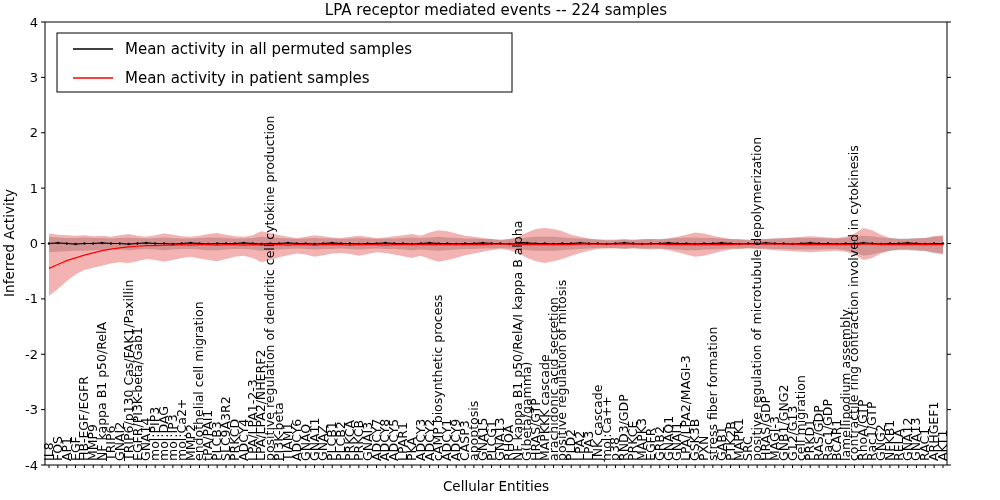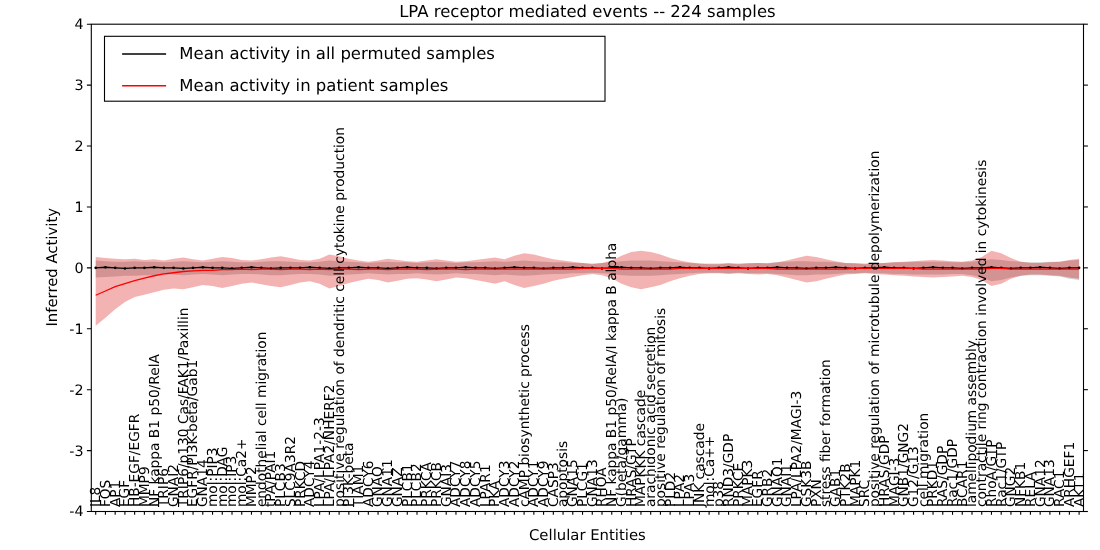--- a/index.html
+++ b/index.html
@@ -1,17 +1,17 @@
 <!DOCTYPE html>
 <html><head>
 <meta charset="utf-8">
 <style>
   html,body{margin:0;padding:0;background:#ffffff;}
   #figure{position:relative;width:791px;height:500px;background:#ffffff;
-          font-family:"DejaVu Sans","Liberation Sans",sans-serif;padding-left:38px;}
+          font-family:"DejaVu Sans","Liberation Sans",sans-serif;}
   svg text{font-family:"DejaVu Sans","Liberation Sans",sans-serif;fill:#000000;}
   .frame{fill:none;stroke:#000000;stroke-width:1;}
   .tick{stroke:#000000;stroke-width:1;}
   .ytick-label{font-size:13px;}
   .xcat-label{font-size:12.5px;}
   .axis-label{font-size:13.5px;}
   .title{font-size:15px;}
   .legend-label{font-size:15px;}
   .legend-box{fill:#ffffff;stroke:#000000;stroke-width:1;}
 </style>

